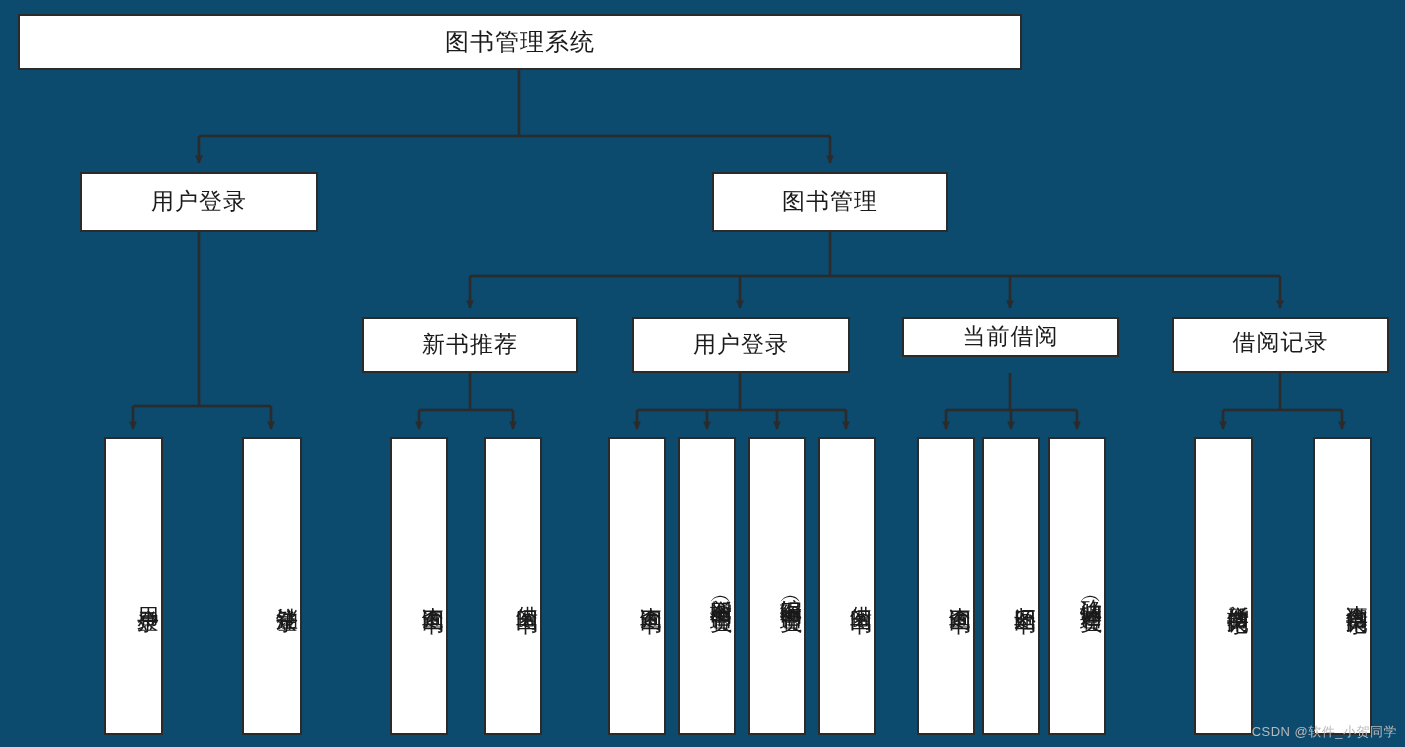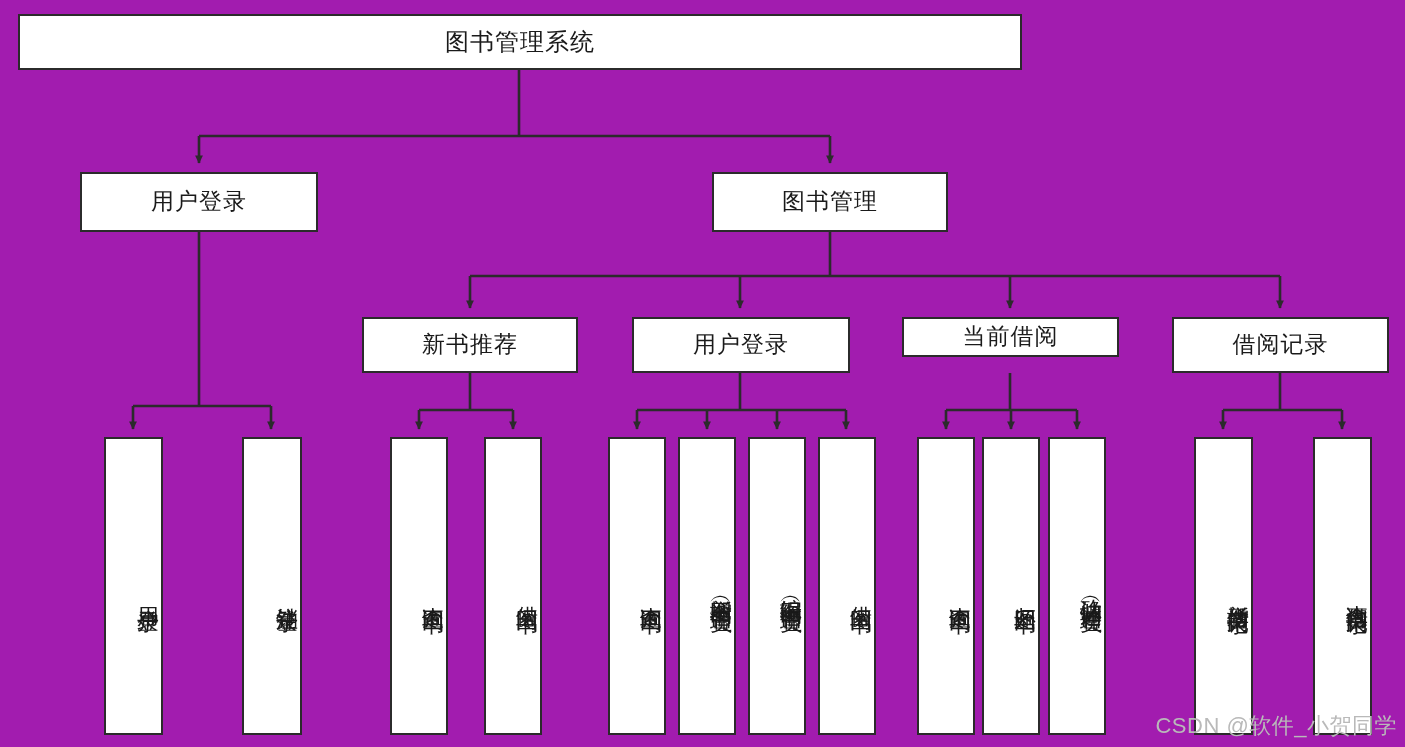--- a/index.html
+++ b/index.html
@@ -7,21 +7,21 @@
     padding: 0;
     background: #ffffff;
   }
   body {
     font-family: "Liberation Sans", "DejaVu Sans", sans-serif;
   }
   #canvas {
     position: relative;
     width: 1405px;
     height: 747px;
-    background: #a21caf;
+    background: #0c4a6e;
     overflow: hidden;
   }
   #edges {
     position: absolute;
     left: 0;
     top: 0;
     width: 1405px;
     height: 747px;
   }
   .node {
@@ -55,21 +55,21 @@
     padding-top: 14px;
     text-align: left;
   }
   .node-v.tall {
     padding-top: 8px;
   }
   .watermark {
     position: absolute;
     right: 8px;
     bottom: 6px;
-    font-size: 22px;
+    font-size: 13px;
     color: #b9b9b9;
     letter-spacing: 0.5px;
     z-index: 3;
     white-space: nowrap;
   }
 </style>
 </head>
 <body>
 
 <div id="canvas">
@@ -137,21 +137,21 @@
 
   <div class="node node-h" style="left:712px;top:172px;width:236px;height:60px;">
     <span>图书管理</span>
   </div>
   <div class="node node-h" style="left:632px;top:317px;width:218px;height:56px;">
     <span>用户登录</span>
   </div>
   <div class="node node-h" style="left:902px;top:317px;width:217px;height:40px;">
     <span>当前借阅</span>
   </div>
-  <div class="node node-h" style="left:1172px;top:317px;width:217px;height:56px;">
+  <div class="node node-h" style="left:1172px;top:317px;width:217px;height:56px;font-family:Liberation Mono, monospace;">
     <span>借阅记录</span>
   </div>
 
   <div class="node node-v" style="left:104px;top:437px;width:59px;height:298px;">
     <span>用户登录</span>
   </div>
   <div class="node node-v" style="left:242px;top:437px;width:60px;height:298px;">
     <span>注销登录</span>
   </div>
 

